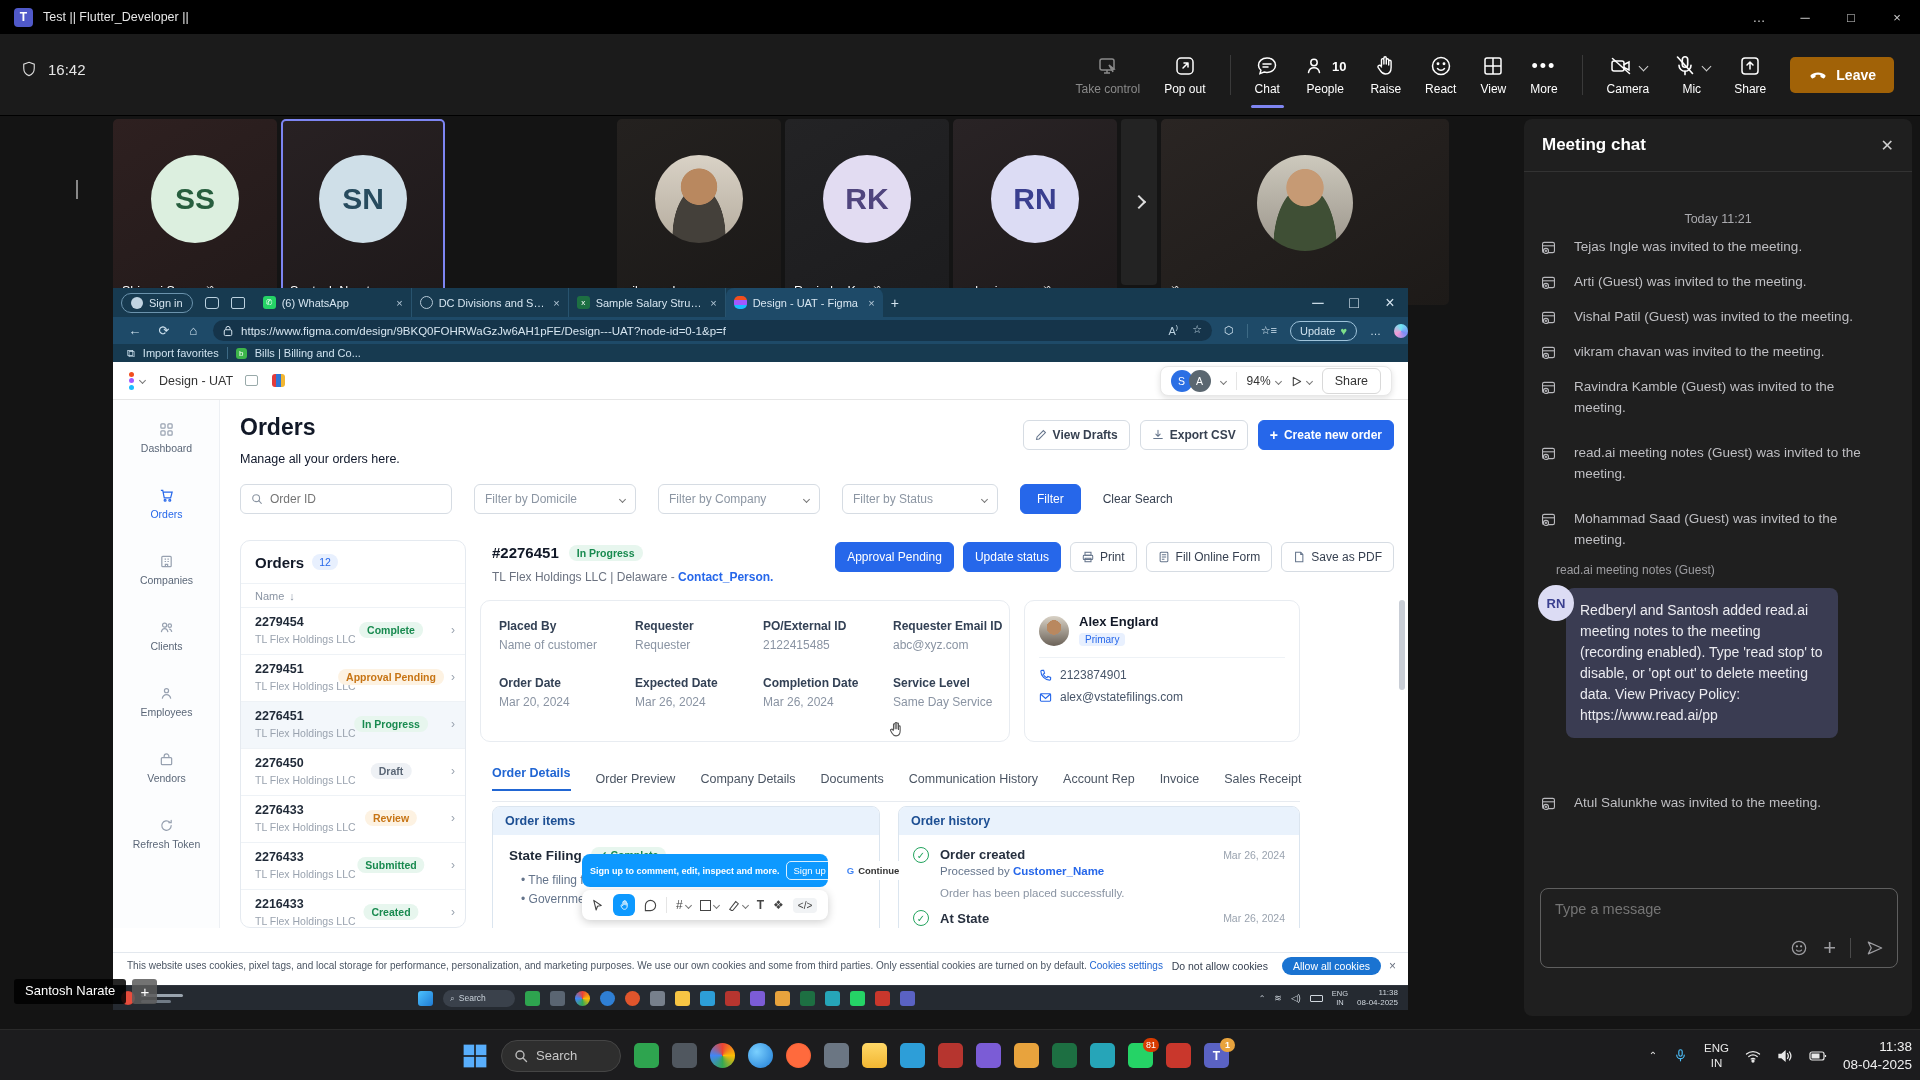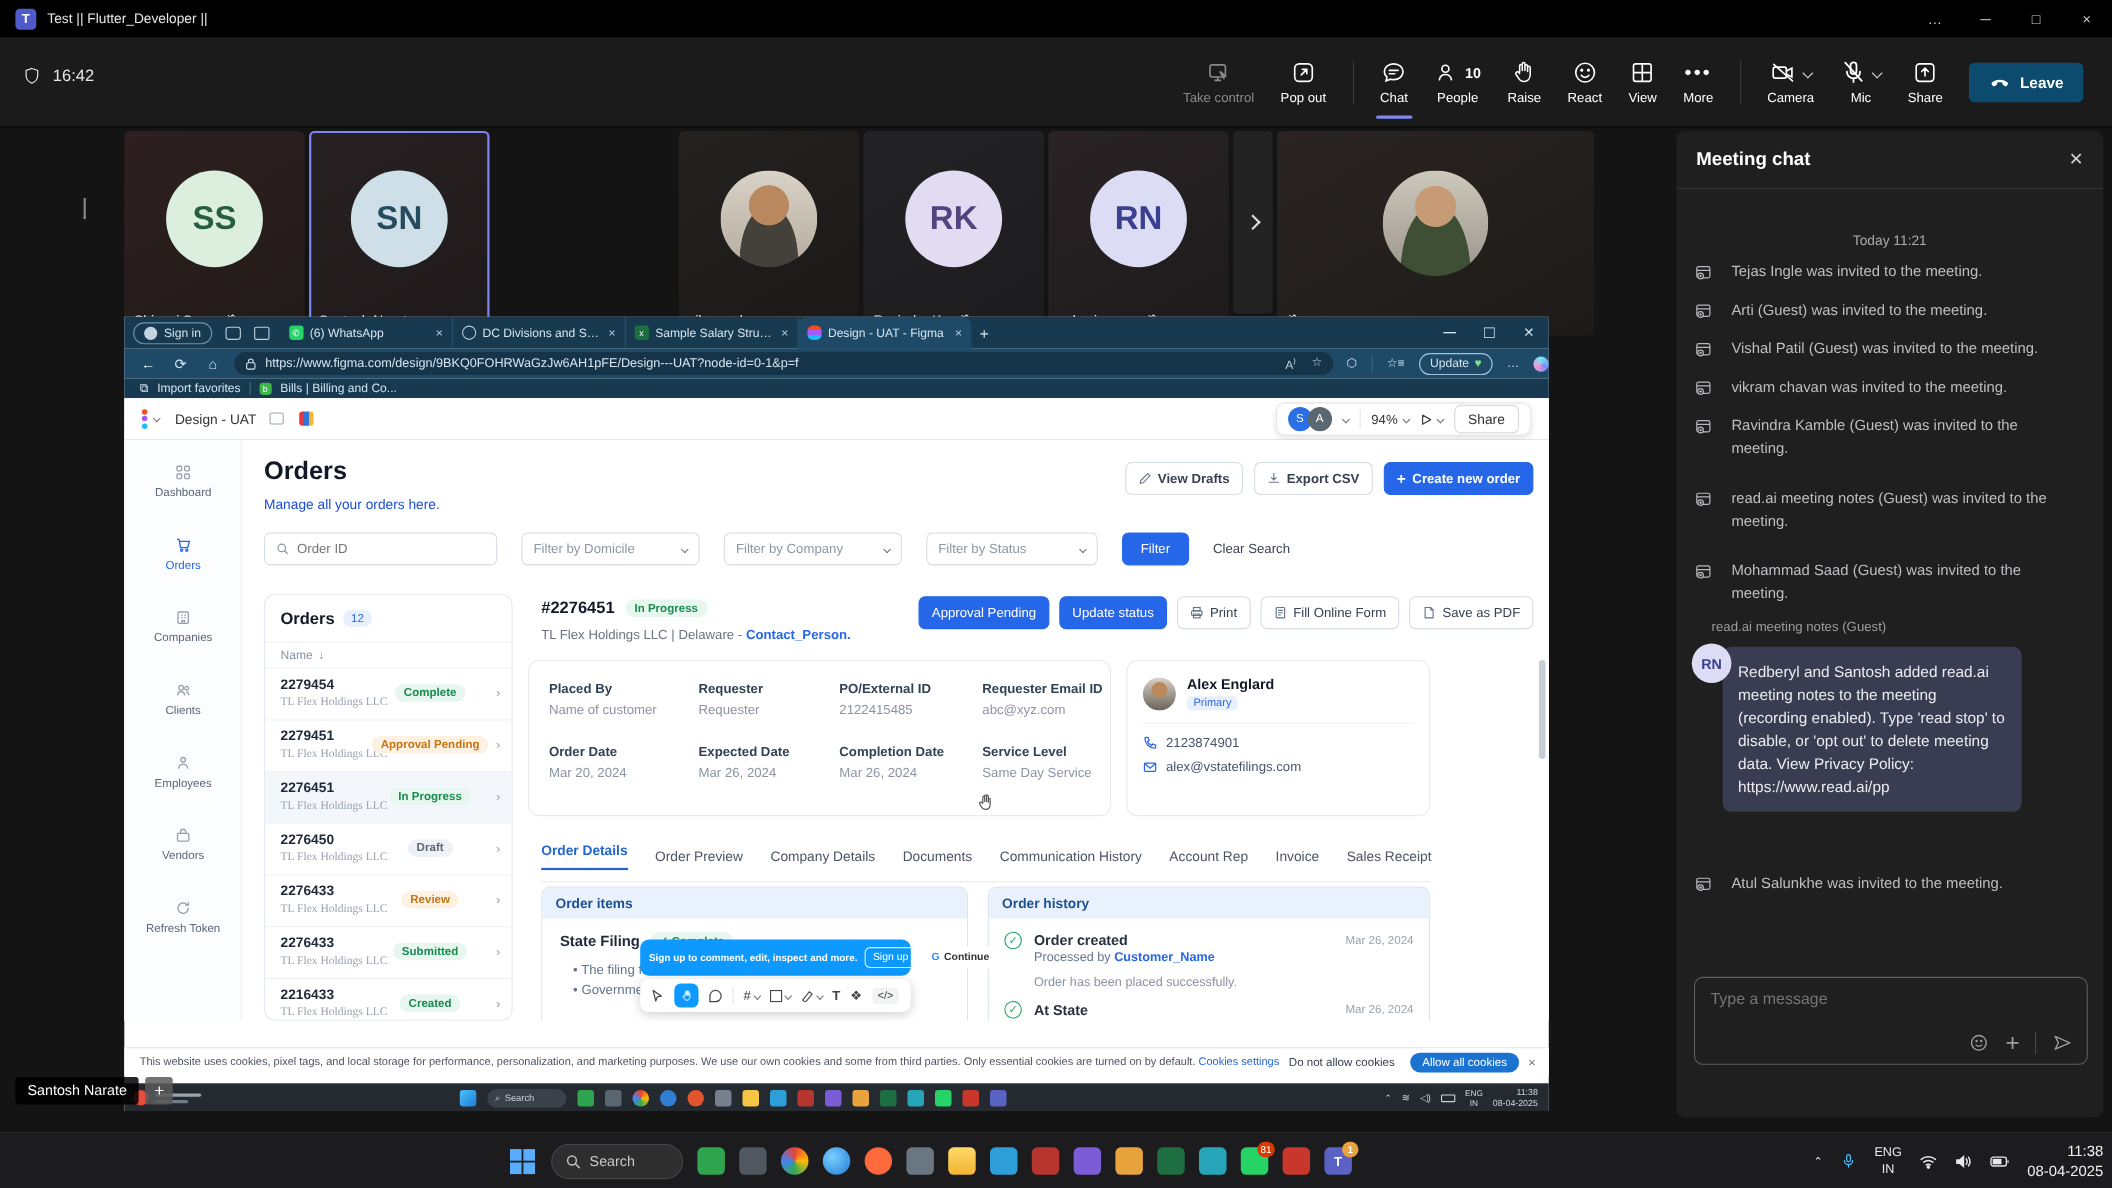--- a/index.html
+++ b/index.html
@@ -17,21 +17,21 @@
   
   #meetbar{left:0;top:34px;width:1920px;height:82px;background:#1b1b1b;border-bottom:1px solid #000;}
   #meet-time{left:20px;top:26px;display:flex;align-items:center;gap:10px;color:#e6e6e6;font-size:15px;}
   #actions{position:absolute;right:26px;top:0;height:82px;display:flex;align-items:center;gap:24px;}
   .tbtn{display:flex;flex-direction:column;align-items:center;gap:4px;color:#fff;font-size:12px;position:relative;}
   .tbtn.dim{color:#8a8a8a;}
   .tbtn .cnt{font-weight:bold;font-size:13px;margin-left:4px;}
   .tbtn.active:after{content:"";position:absolute;bottom:-12px;left:-4px;right:-4px;height:3px;border-radius:2px;background:#7f85f1;}
   .vdiv{width:1px;height:40px;background:#3a3a3a;}
   .chev{width:7px;height:7px;border-right:1.6px solid #cfcfcf;border-bottom:1.6px solid #cfcfcf;transform:rotate(45deg);margin-left:6px;}
-  #leave-btn{height:36px;padding:0 18px;border-radius:5px;background:#0c4a6e;color:#fff;font-size:14px;font-weight:bold;display:flex;align-items:center;gap:8px;}
+  #leave-btn{height:36px;padding:0 18px;border-radius:5px;background:#a16207;color:#fff;font-size:14px;font-weight:bold;display:flex;align-items:center;gap:8px;}
   
   .tile{position:absolute;top:119px;width:164px;height:186px;border-radius:5px;overflow:hidden;}
   .tile .avatar{position:absolute;left:50%;top:36px;transform:translateX(-50%);width:88px;height:88px;border-radius:50%;display:flex;align-items:center;justify-content:center;font-size:30px;font-weight:600;}
   .tile .nm{position:absolute;left:9px;bottom:7px;display:flex;align-items:center;gap:6px;color:#fff;font-size:12.5px;text-shadow:0 1px 2px #000;}
   .tile.sel{outline:2.5px solid #7d85f2;outline-offset:-2px;}
   .strip-chev{position:absolute;top:119px;width:36px;height:166px;background:#232323;border-radius:4px;display:flex;align-items:center;justify-content:center;}
   .chev-glyph{width:10px;height:10px;border-right:2px solid #ddd;border-bottom:2px solid #ddd;}
   
   #browser{left:113px;top:288px;width:1295px;height:722px;background:#fff;}
   #etabs{left:0;top:0;width:1295px;height:29px;background:#173a50;display:flex;align-items:center;color:#d6e5f0;}
@@ -55,32 +55,32 @@
   #figcard{position:absolute;right:16px;top:4px;height:30px;background:#fff;border:1px solid #e8e8e8;border-radius:8px;box-shadow:0 2px 6px rgba(0,0,0,.12);display:flex;align-items:center;gap:10px;padding:0 10px;font-size:12px;color:#333;}
   .avm{width:22px;height:22px;border-radius:50%;color:#fff;font-size:10.5px;display:flex;align-items:center;justify-content:center;}
   .schev{width:5px;height:5px;border-right:1.4px solid #777;border-bottom:1.4px solid #777;transform:rotate(45deg);}
   
   #canvas{left:0;top:112px;width:1295px;height:528px;background:#fff;overflow:hidden;}
   #appnav{position:absolute;left:0;top:0;width:107px;height:528px;background:#fcfdfe;border-right:1px solid #edf0f4;}
   .navitem{position:absolute;left:0;width:107px;display:flex;flex-direction:column;align-items:center;gap:5px;font-size:10.5px;color:#5b6778;}
   .navitem svg{color:#97a1b0;}
   .navitem.on,.navitem.on svg{color:#2667ea;}
   .h1{font-size:23px;font-weight:bold;color:#111827;}
-  .sub{font-size:12.5px;color:#1d4ed8;}
+  .sub{font-size:12.5px;color:#0f172a;}
   .obtn{height:30px;border:1px solid #d6dce3;border-radius:6px;background:#fff;display:flex;align-items:center;gap:6px;padding:0 11px;font-size:12px;color:#374151;}
   .obtn.blue{background:#2667ea;border-color:#2667ea;color:#fff;}
   .fbox{height:30px;border:1px solid #d6dce3;border-radius:6px;background:#fff;display:flex;align-items:center;gap:7px;padding:0 10px;font-size:12px;color:#8c96a3;}
   .badge{font-size:10.5px;font-weight:600;padding:2px 8px;border-radius:9px;white-space:nowrap;}
   .st-g{color:#188a4f;background:#e7f6ee;}
   .st-o{color:#c77414;background:#fdf2e2;}
   .st-n{color:#5b6776;background:#eef1f5;}
   #listcard{position:absolute;left:127px;top:140px;width:226px;height:388px;background:#fff;border:1px solid #e5eaf0;border-radius:10px;overflow:hidden;}
   .lrow{position:relative;height:47px;border-top:1px solid #eef2f6;display:flex;align-items:center;}
   .lrow .id{position:absolute;left:14px;top:7px;font-size:12.5px;font-weight:600;color:#1f2937;}
-  .lrow .co{position:absolute;left:14px;top:25px;font-size:10.5px;color:#9aa3af;font-family:Liberation Serif, serif;}
+  .lrow .co{position:absolute;left:14px;top:25px;font-size:10.5px;color:#9aa3af;}
   .lrow .badge{position:absolute;left:116px;top:14px;transform:translateX(-50%);left:150px;}
   .lrow .gt{position:absolute;right:10px;top:15px;color:#9aa3af;font-size:12px;}
   .lrow.sel{background:#f3f7fb;}
   .card{background:#fff;border:1px solid #e8ecf1;border-radius:10px;position:absolute;}
   .flabel{font-size:12px;font-weight:600;color:#334155;}
   .fval{font-size:12px;color:#8a94a3;margin-top:5px;}
   .tabitem{font-size:12.5px;color:#4b5563;white-space:nowrap;}
   .tabitem.on{color:#2166d3;font-weight:bold;border-bottom:2.5px solid #2166d3;padding-bottom:9px;}
   .panel{position:absolute;border:1px solid #dbe5ef;border-radius:8px;background:#fff;overflow:hidden;}
   .phead{height:28px;background:#e9f2fc;display:flex;align-items:center;padding:0 12px;font-size:12.5px;font-weight:600;color:#1d4f93;}

